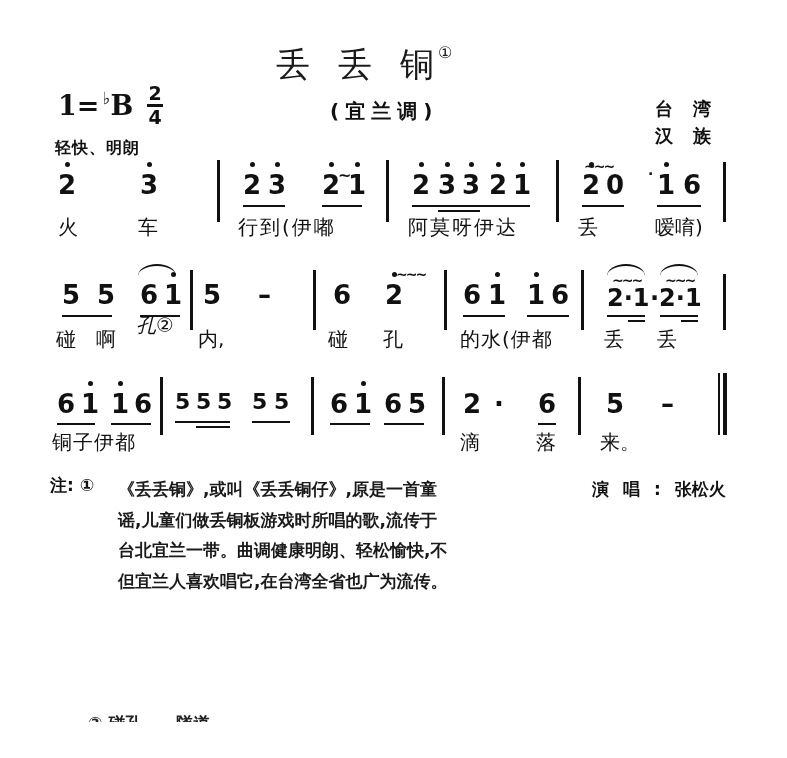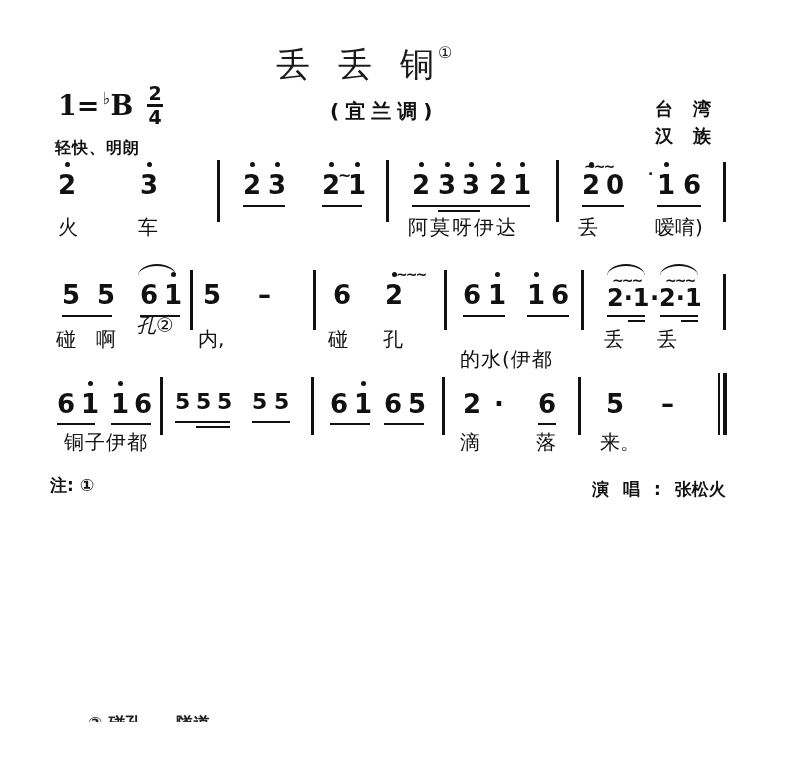--- a/index.html
+++ b/index.html
@@ -75,20 +75,21 @@
   <div class="note" style="left:606px;top:10px;"><span>0</span></div>
   <div class="uline" style="left:582px;top:45px;width:42px;"></div>
   <div class="note" style="left:648px;top:6px;font-size:14px;"><span>·</span></div>
   <div class="note" style="left:657px;top:10px;"><span class="dot"></span><span>1</span></div>
   <div class="note" style="left:683px;top:10px;"><span>6</span></div>
   <div class="uline" style="left:657px;top:45px;width:44px;"></div>
   <div class="barline" style="left:723px;top:2px;height:60px;"></div>
 
   <div class="lyric" style="left:58px;top:54px;">火</div>
   <div class="lyric" style="left:138px;top:54px;">车</div>
+  <div class="lyric" style="left:238px;top:54px;letter-spacing:2px;">行到(伊嘟</div>
   <div class="lyric" style="left:408px;top:54px;letter-spacing:2px;">阿莫呀伊达</div>
   <div class="lyric" style="left:578px;top:54px;">丢</div>
   <div class="lyric" style="left:655px;top:54px;">嗳唷)</div>
 </div>
 
 <div class="row" style="top:270px;height:90px;">
   <div class="note" style="left:62px;top:10px;"><span>5</span></div>
   <div class="note" style="left:97px;top:10px;"><span>5</span></div>
   <div class="uline" style="left:62px;top:45px;width:50px;"></div>
   <div class="slur" style="left:138px;top:-6px;width:38px;"></div>
@@ -121,21 +122,21 @@
   <div class="uline" style="left:660px;top:45px;width:38px;"></div>
   <div class="uline" style="left:681px;top:50px;width:17px;"></div>
   <div class="barline" style="left:723px;top:4px;height:56px;"></div>
 
   <div class="lyric" style="left:56px;top:56px;">碰</div>
   <div class="lyric" style="left:96px;top:56px;">啊</div>
   <div class="lyric" style="left:136px;top:42px;font-style:italic;">孔②</div>
   <div class="lyric" style="left:198px;top:56px;">内,</div>
   <div class="lyric" style="left:328px;top:56px;">碰</div>
   <div class="lyric" style="left:383px;top:56px;">孔</div>
-  <div class="lyric" style="left:460px;top:56px;letter-spacing:1px;margin-top:20px;">的水(伊都</div>
+  <div class="lyric" style="left:460px;top:56px;letter-spacing:1px;">的水(伊都</div>
   <div class="lyric" style="left:604px;top:56px;">丢</div>
   <div class="lyric" style="left:657px;top:56px;">丢</div>
 </div>
 
 <div class="row" style="top:375px;height:90px;">
   <div class="note" style="left:57px;top:14px;"><span>6</span></div>
   <div class="note" style="left:81px;top:14px;"><span class="dot"></span><span>1</span></div>
   <div class="uline" style="left:57px;top:48px;width:38px;"></div>
   <div class="note" style="left:111px;top:14px;"><span class="dot"></span><span>1</span></div>
   <div class="note" style="left:134px;top:14px;"><span>6</span></div>
@@ -159,26 +160,27 @@
   <div class="barline" style="left:442px;top:2px;height:58px;"></div>
   <div class="note" style="left:463px;top:14px;"><span>2</span></div>
   <div class="note" style="left:494px;top:14px;"><span>·</span></div>
   <div class="note" style="left:538px;top:14px;"><span>6</span></div>
   <div class="uline" style="left:538px;top:48px;width:18px;"></div>
   <div class="barline" style="left:578px;top:2px;height:58px;"></div>
   <div class="note" style="left:606px;top:14px;"><span>5</span></div>
   <div class="note" style="left:661px;top:14px;"><span>–</span></div>
   <div class="dbl" style="left:718px;top:-2px;height:62px;"></div>
 
-  <div class="lyric" style="left:52px;top:54px;letter-spacing:1px;margin-left:12px;">铜子伊都</div>
+  <div class="lyric" style="left:52px;top:54px;letter-spacing:1px;">铜子伊都</div>
   <div class="lyric" style="left:460px;top:54px;">滴</div>
   <div class="lyric" style="left:536px;top:54px;">落</div>
   <div class="lyric" style="left:600px;top:54px;">来。</div>
 </div>
 
 <div class="abs notes-label"><span>注:</span> <span>①</span></div>
 <div class="abs note-body">
+  <p>《丢丢铜》,或叫《丢丢铜仔》,原是一首童谣,儿童们做丢铜板游戏时所唱的歌,流传于台北宜兰一带。曲调健康明朗、轻松愉快,不但宜兰人喜欢唱它,在台湾全省也广为流传。</p>
 </div>
 <div class="abs cut">② 碰孔——隧道</div>
 
 <div class="abs credits">
   <div><span class="lbl">演唱:</span><span>张松火</span></div>
 </div>
 
 </body></html>

